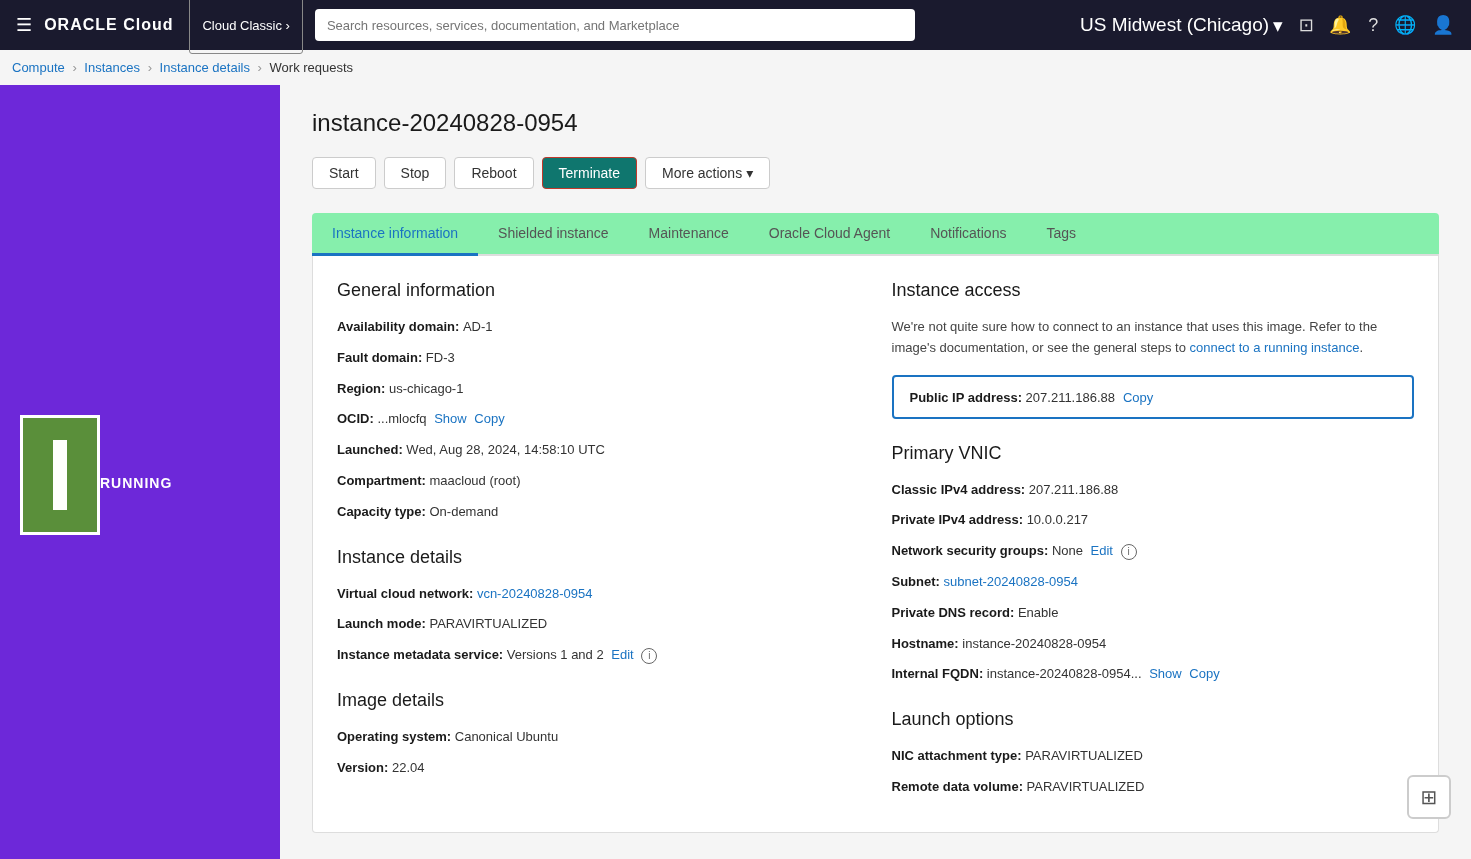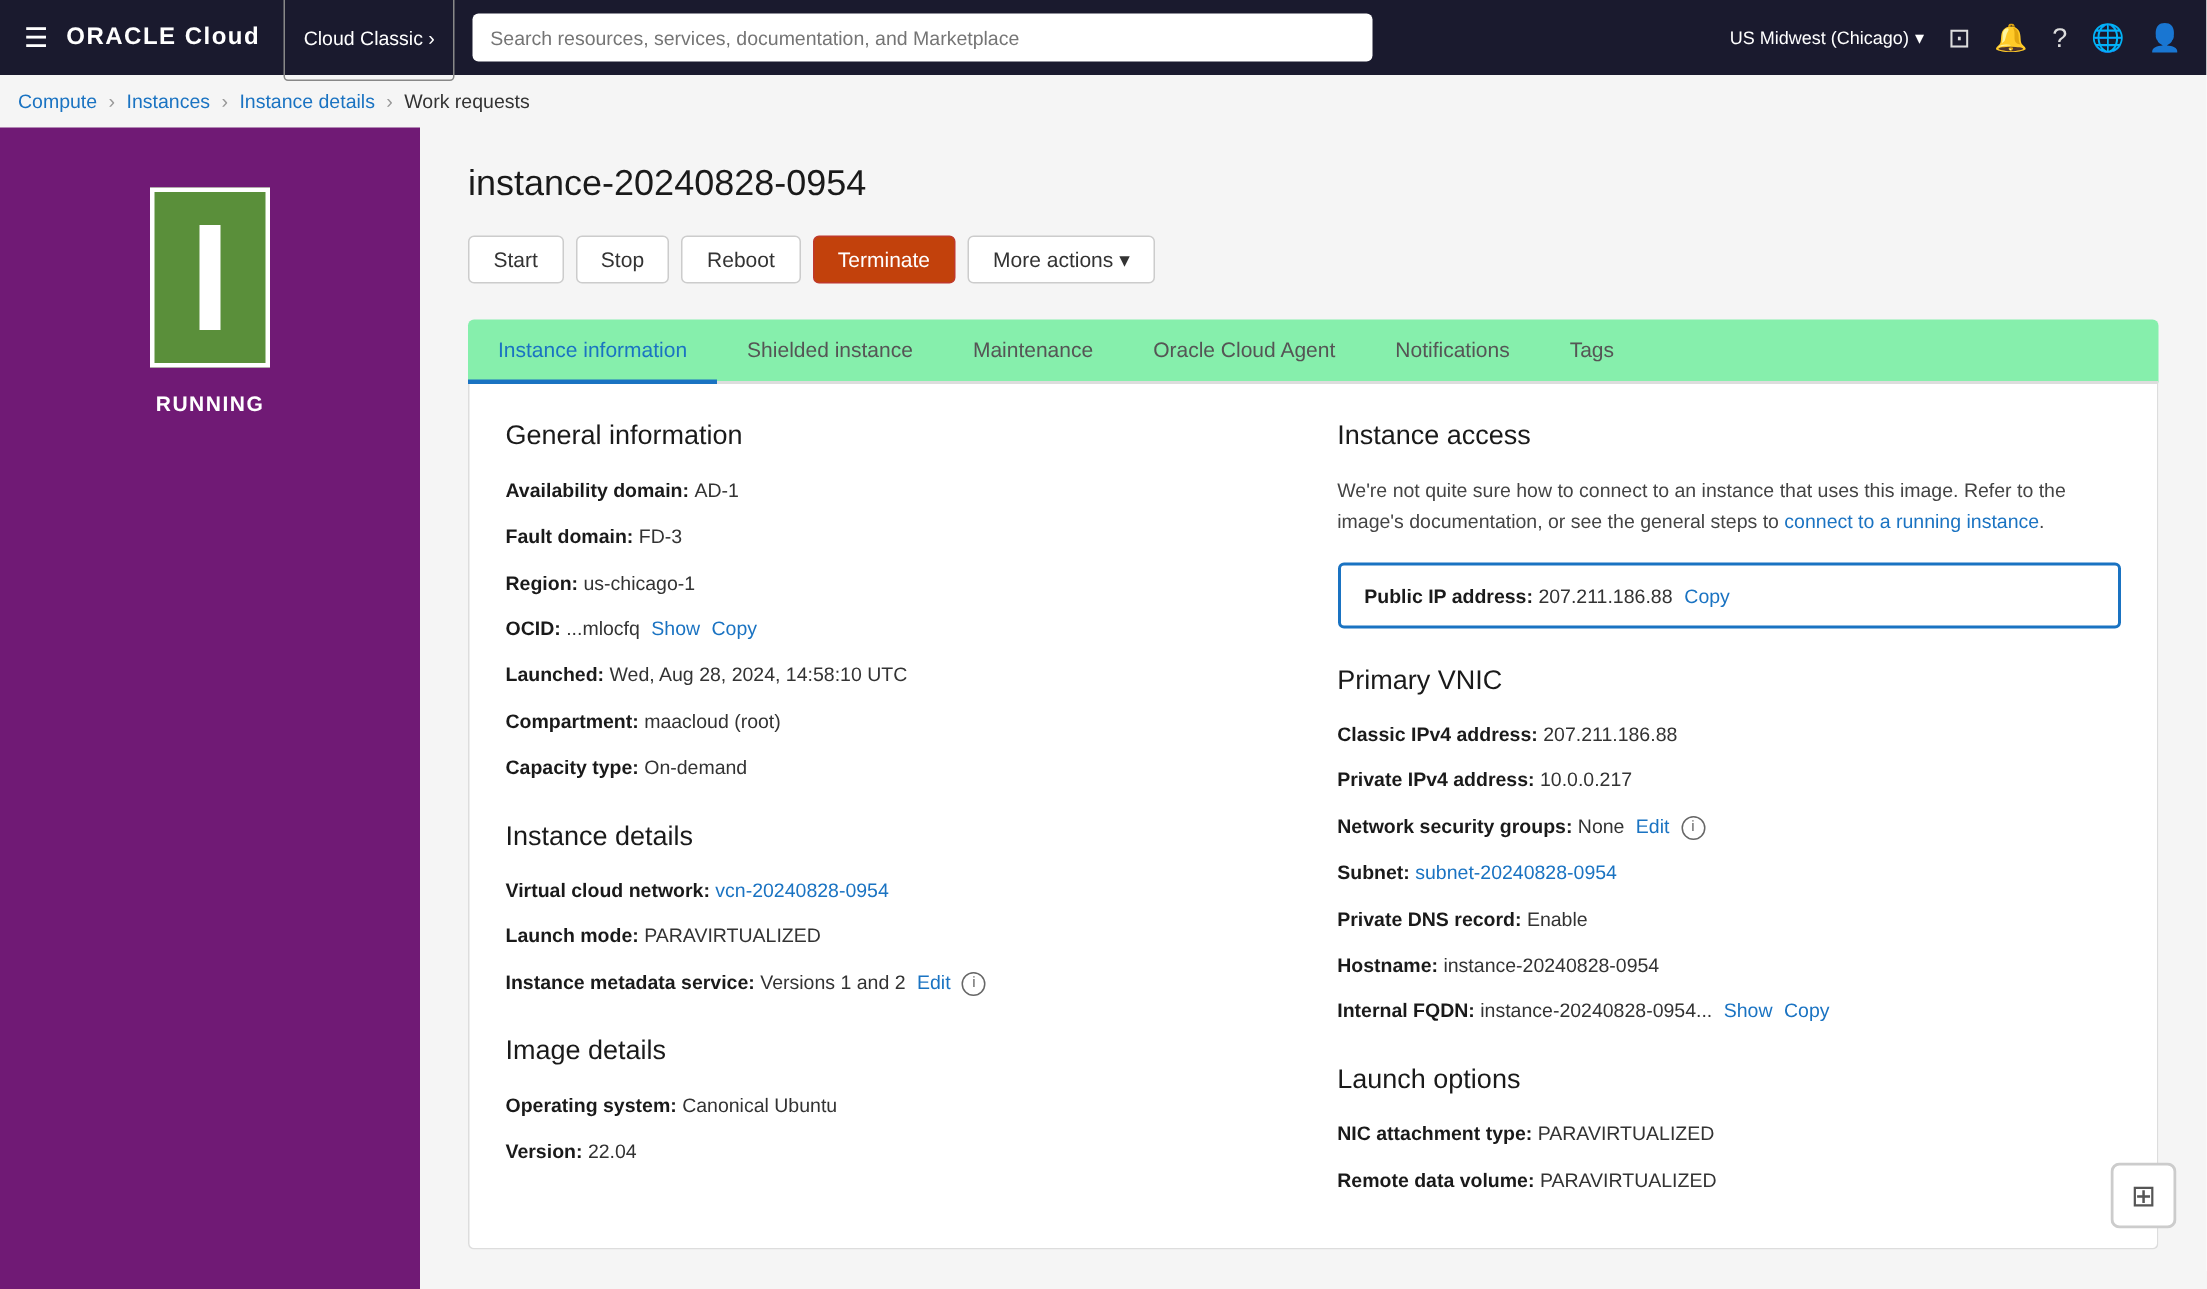--- a/index.html
+++ b/index.html
@@ -43,21 +43,21 @@
       display: flex;
       align-items: center;
       gap: 16px;
       margin-left: auto;
       color: #fff;
     }
     .nav-region {
       display: flex;
       align-items: center;
       gap: 4px;
-      font-size: 12px;
+      font-size: 19px;
       color: #fff;
       cursor: pointer;
     }
     .nav-icon { font-size: 18px; cursor: pointer; color: #ddd; }
 
     
     .breadcrumb {
       background: #f5f5f5;
       padding: 10px 12px;
       font-size: 13px;
@@ -70,23 +70,23 @@
     
     .page-layout {
       display: flex;
       min-height: calc(100vh - 50px - 34px);
     }
 
     
     .left-panel {
       width: 280px;
       min-width: 280px;
-      background: #701a75;
-      display: flex;
-      flex-direction: column;
+      background: #6d28d9;
+      display: flex;
+      flex-direction: row;
       align-items: center;
       padding: 40px 20px 20px;
     }
     .instance-icon {
       width: 80px;
       height: 120px;
       background: #5a8f3a;
       border: 3px solid #fff;
       display: flex;
       align-items: center;
@@ -130,21 +130,21 @@
     .btn {
       padding: 7px 16px;
       border-radius: 4px;
       border: 1px solid #ccc;
       cursor: pointer;
       font-size: 14px;
       background: #fff;
       color: #333;
     }
     .btn-danger {
-      background: #c2410c;
+      background: #0f766e;
       color: #fff;
       border-color: #c0392b;
     }
     .btn-more {
       display: flex;
       align-items: center;
       gap: 4px;
     }
 
     

